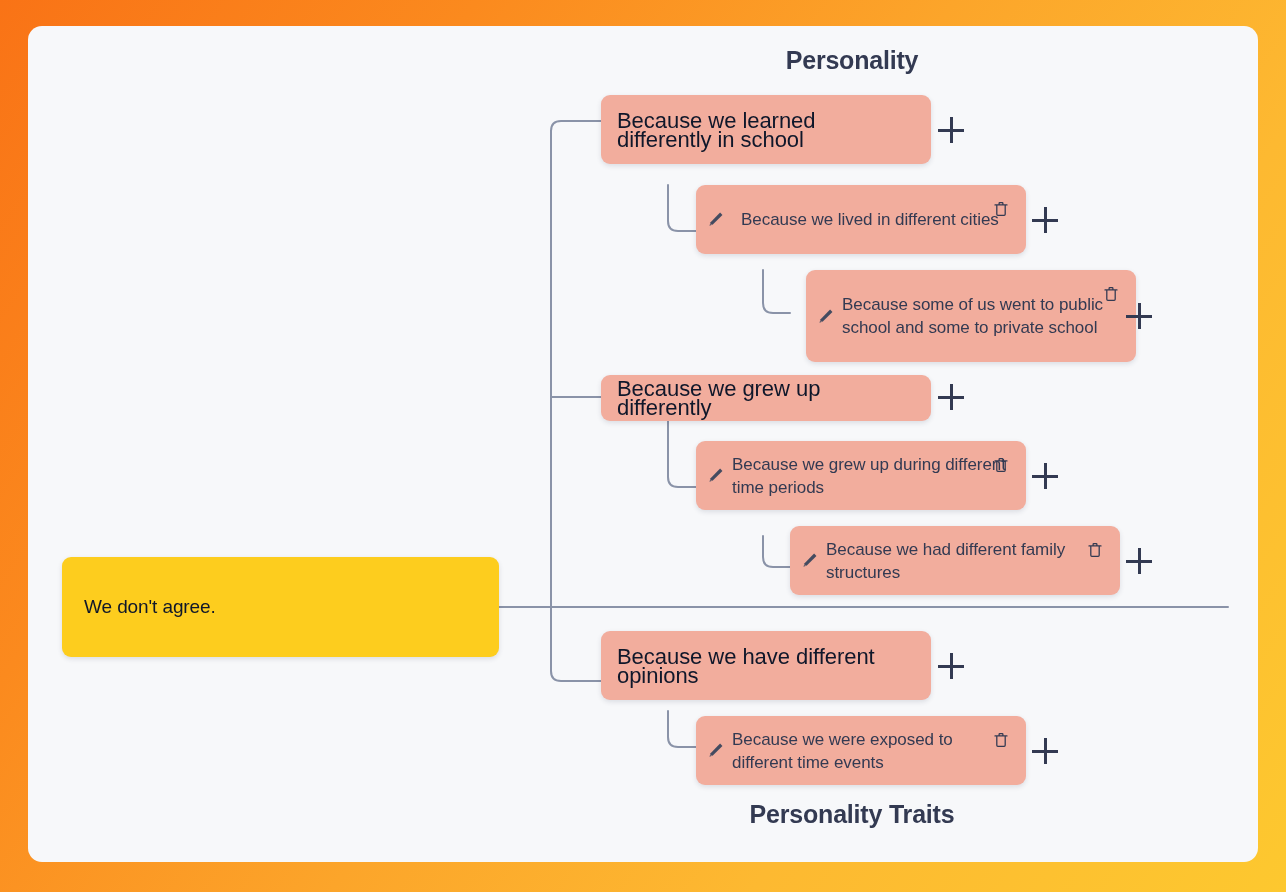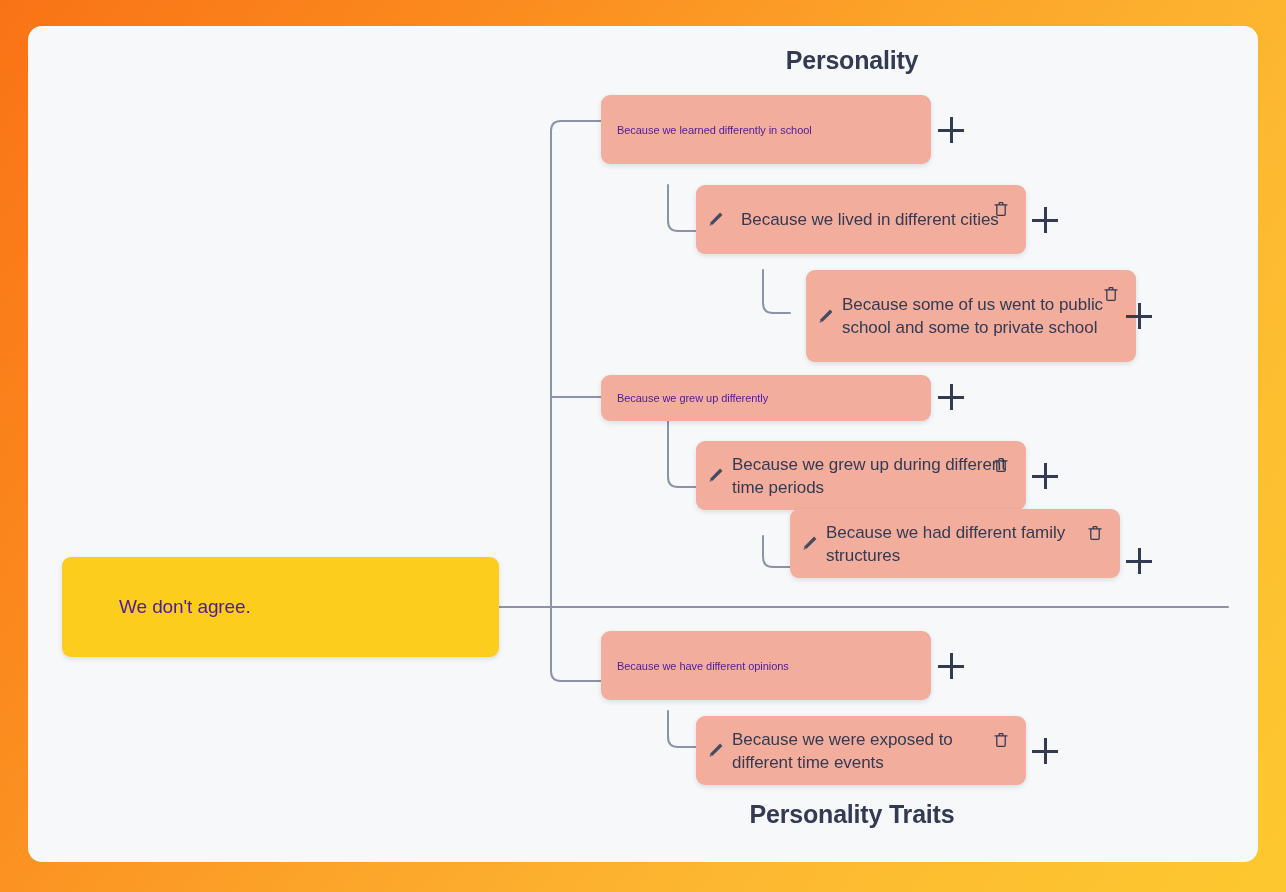--- a/index.html
+++ b/index.html
@@ -65,33 +65,32 @@
     align-items: center;
     box-shadow: 0 2px 5px rgba(40,50,80,0.13);
   }
 
   .node-root {
     background: #fdcd1e;
     padding: 0 22px;
   }
   .node-root .node-text {
     font-size: 19px;
-    color: #4c1d95;
+    color: #0f172a;
     letter-spacing: -0.1px;
-    margin-left: 35px;
   }
 
   .node-branch {
     background: #f2ad9d;
     padding: 0 16px;
   }
   .node-branch .node-text {
-    font-size: 11px;
-    line-height: 28px;
-    color: #4c1d95;
+    font-size: 22px;
+    line-height: 19px;
+    color: #0f172a;
     letter-spacing: -0.05px;
   }
 
   .node-leaf {
     background: #f2ad9d;
     padding: 0 14px 0 8px;
   }
   .node-leaf .node-text {
     font-size: 17px;
     line-height: 23px;
@@ -228,21 +227,21 @@
       <span class="node-text">Because we grew up during different time periods</span>
       <span class="trash-icon">
         <svg viewBox="0 0 24 24" width="18" height="20">
           <path d="M4 6.5 H20 M9.5 6.5 V4.2 Q9.5 3.4 10.3 3.4 H13.7 Q14.5 3.4 14.5 4.2 V6.5
                    M6.4 6.5 V19 Q6.4 20.4 7.8 20.4 H16.2 Q17.6 20.4 17.6 19 V6.5" fill="none" stroke="#333a52" stroke-width="1.7" stroke-linecap="round" stroke-linejoin="round"></path>
         </svg>
       </span>
     </div>
     <div class="plus-button" style="left:1004px; top:437px;"></div>
 
-    <div class="node node-leaf" style="left:762px; top:483px; width:330px; height:69px;">
+    <div class="node node-leaf" style="left:762px; top:500px; width:330px; height:69px;">
       <span class="pencil-icon">
         <svg viewBox="0 0 24 24" width="19" height="19">
           <path d="M17.8 3.2 L20.8 6.2 L8.6 18.4 L4.4 19.8 L5.8 15.6 Z" fill="#444b60"></path>
           <path d="M5.3 17.1 L6.9 18.7" stroke="#f2ad9d" stroke-width="1"></path>
         </svg>
       </span>
       <span class="node-text">Because we had different family structures</span>
       <span class="trash-icon">
         <svg viewBox="0 0 24 24" width="18" height="20">
           <path d="M4 6.5 H20 M9.5 6.5 V4.2 Q9.5 3.4 10.3 3.4 H13.7 Q14.5 3.4 14.5 4.2 V6.5

